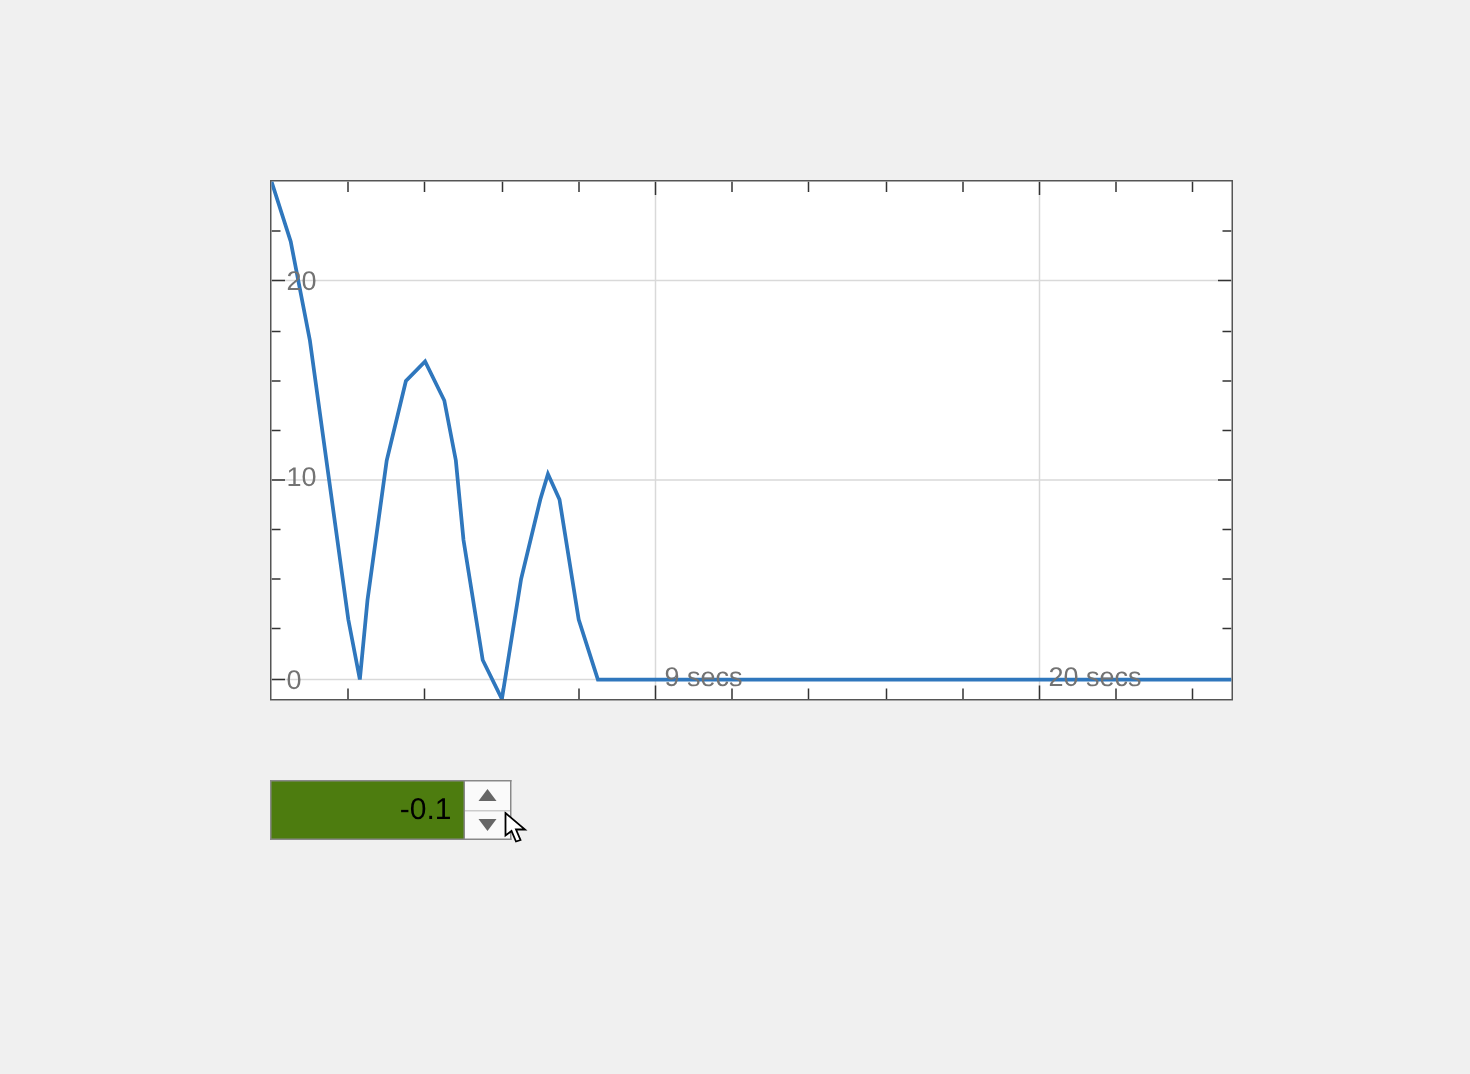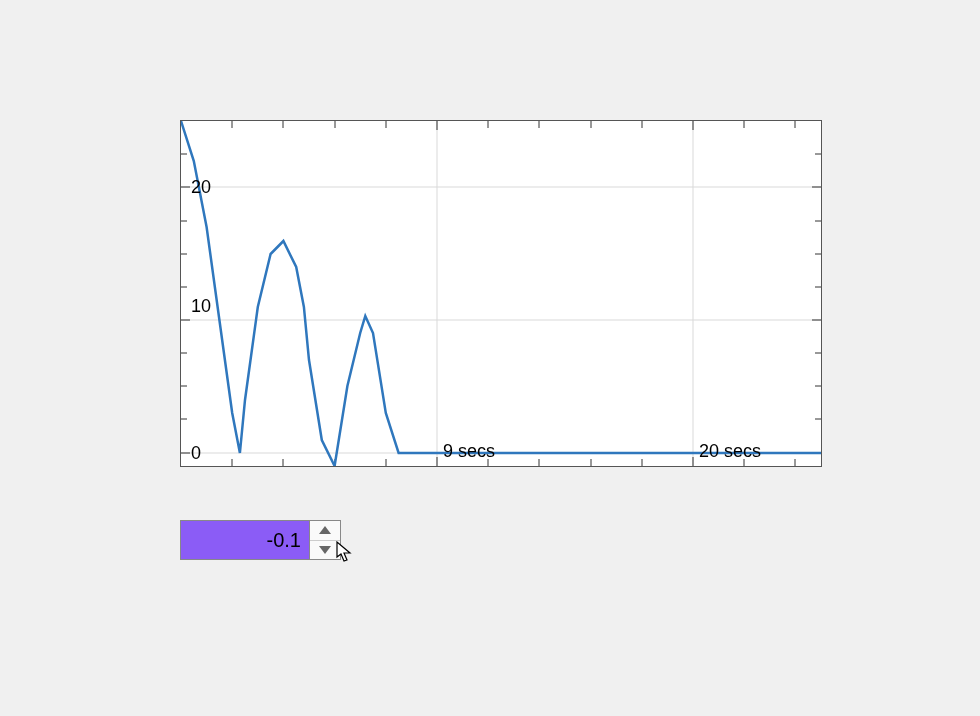--- a/index.html
+++ b/index.html
@@ -1,20 +1,20 @@
 <!DOCTYPE html>
 <html><head>
 <meta charset="utf-8">
 <style>
   html,body{margin:0;padding:0;width:980px;height:716px;background:#f0f0f0;font-family:Arial,Helvetica,sans-serif;}
   .plot-wrap{position:absolute;left:180px;top:120px;width:640px;height:345px;background:#fff;border:1px solid #555;}
   .plot-svg{position:absolute;left:0;top:0;}
-  .tick-label{position:absolute;font-size:18px;color:#000000;}
+  .tick-label{position:absolute;font-size:18px;color:#737373;}
   .spinner{position:absolute;left:180px;top:520px;display:flex;align-items:stretch;height:40px;}
-  .spinner-field{width:130px;border:1px solid #888;background:#8b5cf6;font-size:20px;text-align:right;padding:6px 8px 6px 4px;box-sizing:border-box;}
+  .spinner-field{width:130px;border:1px solid #888;background:#4d7c0f;font-size:20px;text-align:right;padding:6px 8px 6px 4px;box-sizing:border-box;}
   .spinner-btns{width:30px;border:1px solid #888;border-left:none;display:flex;flex-direction:column;background:#fafafa;}
   .upbtn,.downbtn{flex:1;display:flex;align-items:center;justify-content:center;border:none;background:transparent;cursor:pointer;padding:0;}
   .upbtn{border-bottom:1px solid #ccc;}
   .tri{width:0;height:0;border-left:6px solid transparent;border-right:6px solid transparent;}
   .tri-up{border-bottom:8px solid #666;}
   .tri-dn{border-top:8px solid #666;}
   .cursor{position:absolute;left:336px;top:541px;pointer-events:none;}
 </style>
 </head>
 <body>
@@ -80,21 +80,21 @@
       <line x1="640" y1="166" x2="634" y2="166"></line>
       <line x1="640" y1="232" x2="634" y2="232"></line>
       <line x1="640" y1="265" x2="634" y2="265"></line>
       <line x1="640" y1="298" x2="634" y2="298"></line>
     </g>
 
     <polyline fill="none" stroke="#2f77bd" stroke-width="2.5" points="0,0 12.8,40 25.6,106 38.4,199 51.2,292 58.9,332 64,279 76.8,186 89.6,133 102.4,120 115.2,146 122.9,186 128,239 140.8,319 153.6,345 166.4,265 179.2,212 184.3,195 192,212 204.8,292 217.6,332 640,332"></polyline>
   </svg>
 
   <div class="tick-label" style="left:10px;top:56px;">20</div>
-  <div class="tick-label" style="left:10px;top:175px;">10</div>
+  <div class="tick-label" style="left:10px;top:187px;">10</div>
   <div class="tick-label" style="left:10px;top:322px;">0</div>
   <div class="tick-label" style="left:262px;top:320px;">9 secs</div>
   <div class="tick-label" style="left:518px;top:320px;text-align:right;">20 secs</div>
 </div>
 
 <div class="spinner">
   <input class="spinner-field" value="-0.1" style="">
   <div class="spinner-btns">
     <button class="upbtn">
         <span class="tri tri-up"></span>

